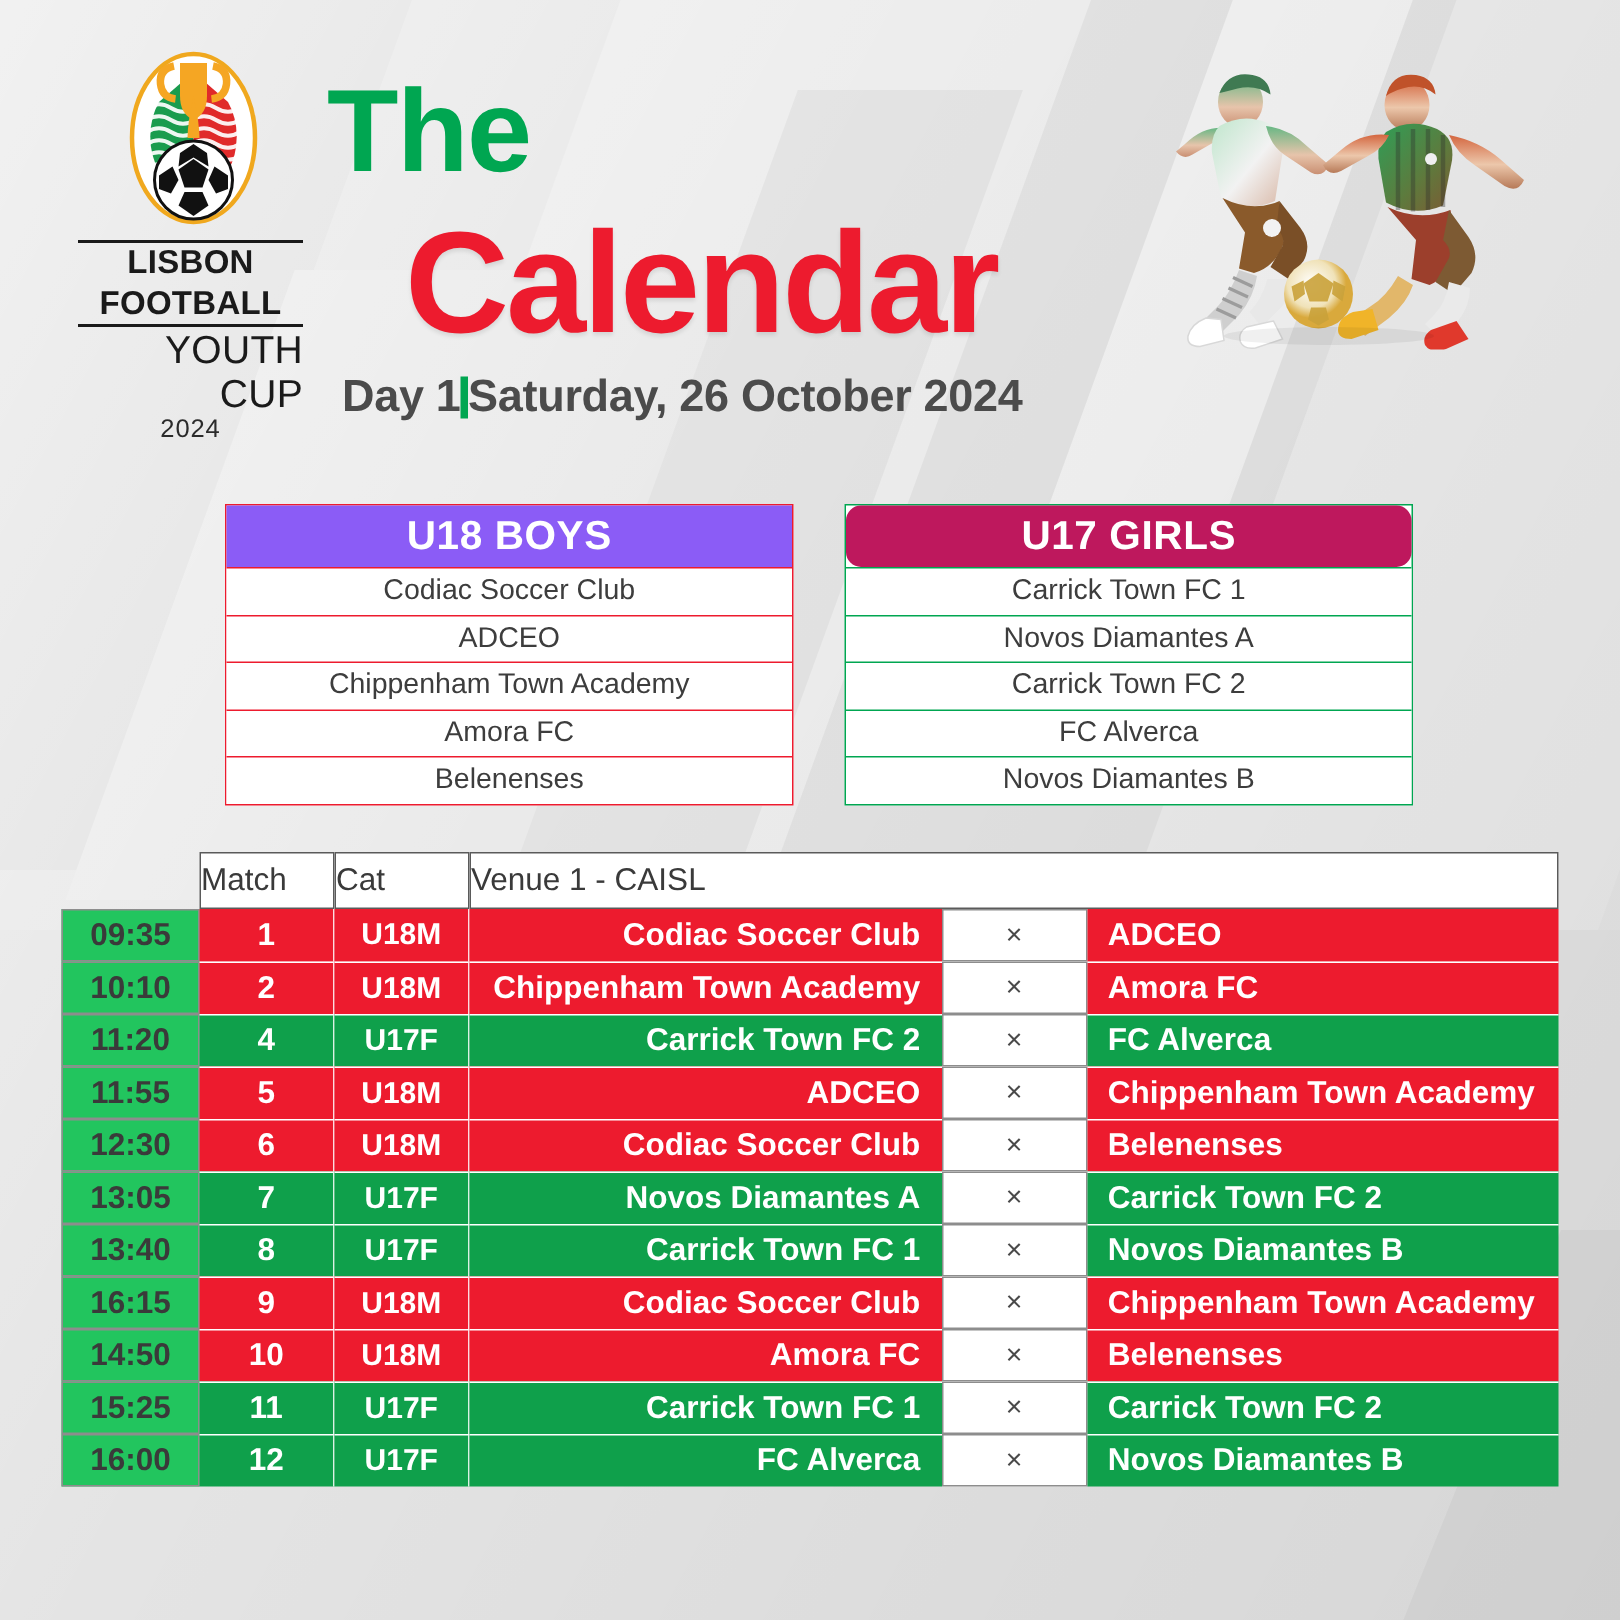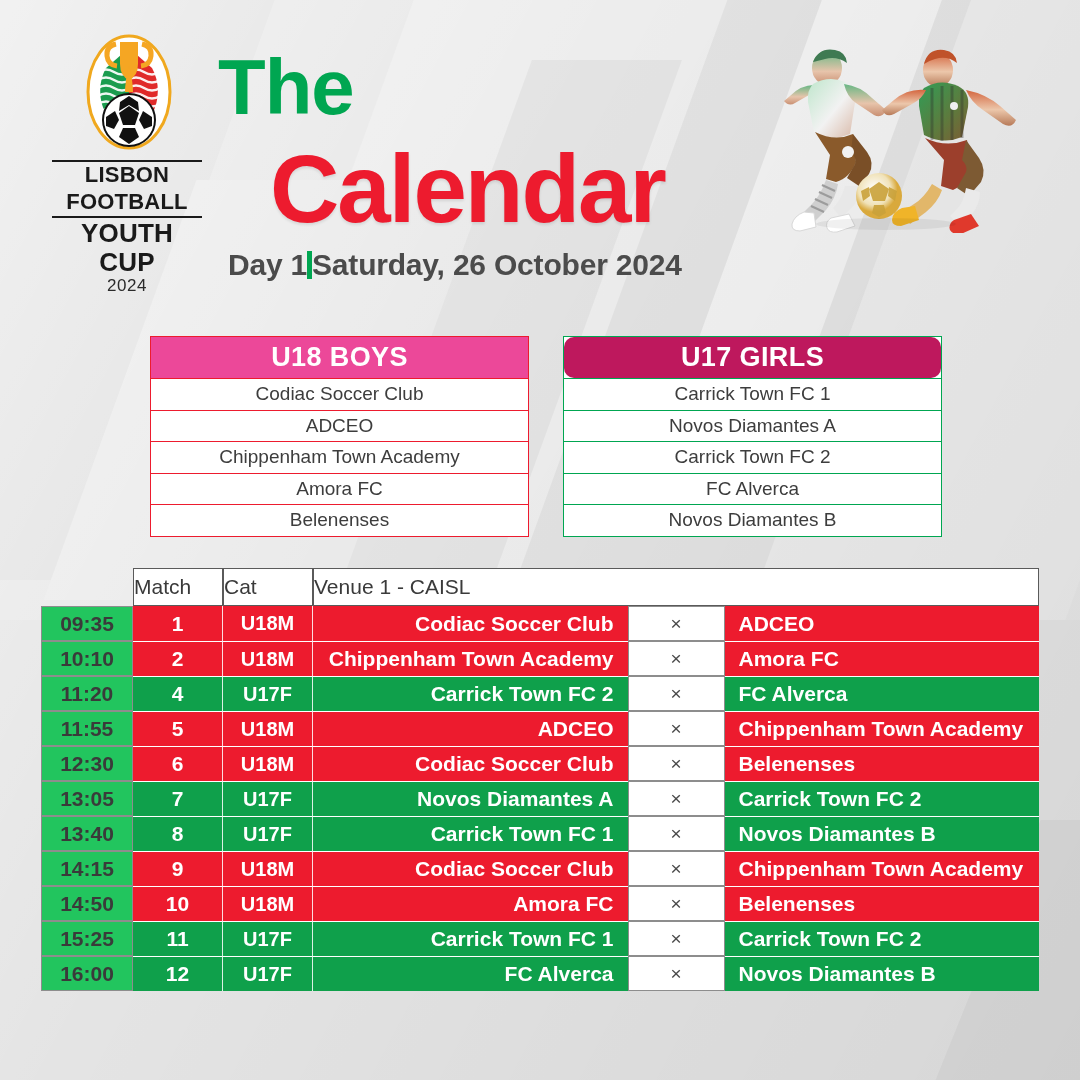--- a/index.html
+++ b/index.html
@@ -29,42 +29,42 @@
   .shade{position:absolute;top:0;left:0;width:1080px;height:1080px;
     background:linear-gradient(118deg, rgba(255,255,255,.55) 0%, rgba(255,255,255,0) 38%, rgba(0,0,0,.035) 72%, rgba(0,0,0,.06) 100%);}
 
   
   #logo{position:absolute;left:52px;top:34px;width:150px;height:195px;}
   .logo-badge{position:absolute;left:34px;top:0;width:86px;height:122px;}
   .logo-text{position:absolute;left:0;top:126px;width:150px;text-align:center;}
   .lt1{font-size:22px;font-weight:700;letter-spacing:.2px;color:#1a1a1a;
        border-top:2px solid #1a1a1a;border-bottom:2px solid #1a1a1a;line-height:1.22;
        font-family:"Liberation Sans", sans-serif;}
-  .lt2{font-size:26px;font-weight:700;color:#1a1a1a;line-height:1.12;letter-spacing:.2px;margin-top:1px;}
+  .lt2{font-size:26px;font-weight:400;color:#1a1a1a;line-height:1.12;letter-spacing:.2px;margin-top:1px;text-align:right;}
   .lt3{font-size:17px;font-weight:400;color:#2b2b2b;line-height:1.1;letter-spacing:.6px;}
 
   
   #players{position:absolute;left:726px;top:28px;width:330px;height:205px;}
 
   
   #headline{position:absolute;left:218px;top:52px;width:560px;}
   .h-the{font-size:78px;font-weight:700;color:#00a651;line-height:.92;letter-spacing:-1px;}
   .h-cal{font-size:96px;font-weight:700;color:#ed1b2e;line-height:.95;letter-spacing:-2px;
     margin-left:52px;margin-top:19px;text-shadow:0 2px 3px rgba(0,0,0,.10);}
   #subtitle{position:absolute;left:228px;top:248px;font-size:30px;font-weight:700;
     color:#4b4b4b;letter-spacing:-.2px;white-space:nowrap;display:flex;align-items:center;}
   .sep-bar{display:inline-block;width:5px;height:28px;background:#00a651;}
 
   
   .grpbox{position:absolute;width:377px;background:#fff;}
   #grp-boys{left:150px;top:336px;border:1px solid #ed1b2e;}
   #grp-girls{left:563px;top:336px;border:1px solid #00a651;}
   .grp-head{height:41px;line-height:41px;text-align:center;color:#fff;
     font-size:27px;font-weight:700;letter-spacing:.4px;}
-  #grp-boys .grp-head{background:#ec4899;}
+  #grp-boys .grp-head{background:#8b5cf6;}
   #grp-girls .grp-head{background:#be185d;border-radius:10px;}
   .grp-row{height:30.5px;line-height:30.5px;text-align:center;font-size:19px;
     color:#3d3d3d;font-weight:400;background:#fff;}
   #grp-boys .grp-row{border-top:1px solid #ed1b2e;}
   #grp-girls .grp-row{border-top:1px solid #00a651;}
 
   
   #sched{position:absolute;left:41px;top:568px;width:998px;border-collapse:separate;border-spacing:0;}
   #sched td{padding:0;vertical-align:middle;}
   .hdr-blank{width:90px;background:transparent;border:none;}
@@ -318,21 +318,21 @@
         </tr>
         <tr class="row green">
           <td class="c-time">13:40</td>
           <td class="c-num">8</td>
           <td class="c-cat">U17F</td>
           <td class="c-home">Carrick Town FC 1</td>
           <td class="c-x">×</td>
           <td class="c-away">Novos Diamantes B</td>
         </tr>
         <tr class="row red">
-          <td class="c-time">14:15</td>
+          <td class="c-time">16:15</td>
           <td class="c-num">9</td>
           <td class="c-cat">U18M</td>
           <td class="c-home">Codiac Soccer Club</td>
           <td class="c-x">×</td>
           <td class="c-away">Chippenham Town Academy</td>
         </tr>
         <tr class="row red">
           <td class="c-time">14:50</td>
           <td class="c-num">10</td>
           <td class="c-cat">U18M</td>

